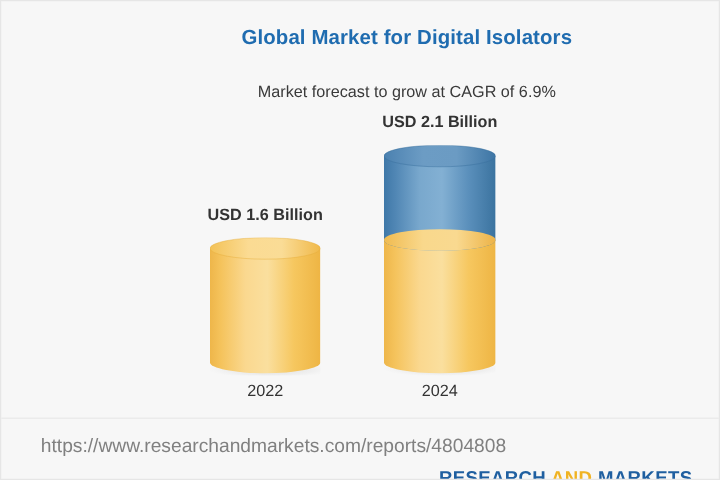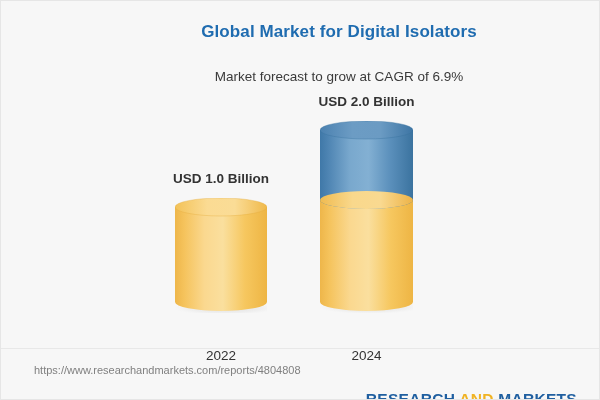--- a/index.html
+++ b/index.html
@@ -78,37 +78,36 @@
 
   .x-label {
     position: absolute;
     width: 200px;
     left: 50%;
     margin-left: -100px;
     text-align: center;
     font-size: 13.5px;
     color: #333333;
     top: 317px;
-    margin-top: 30px;
   }
 
   
   .footer-divider {
     position: absolute;
     left: 0;
     top: 347px;
     width: 600px;
     height: 1px;
     background: #e8e8e8;
   }
   .footer-url {
     position: absolute;
     left: 33px;
     top: 363px;
-    font-size: 11px;
+    font-size: 16px;
     color: #808080;
     white-space: nowrap;
   }
   .logo {
     position: absolute;
     right: 22px;
     top: 357px;
     text-align: right;
   }
   .logo-main {
@@ -138,21 +137,21 @@
 
   <div class="header">
     <div class="chart-title">Global Market for Digital Isolators</div>
     <div class="chart-subtitle">Market forecast to grow at CAGR of 6.9%</div>
   </div>
 
   <div class="plot">
 
     <div class="bar-group" style="left:174px; top:0; width:92px; height:348px;">
 
-      <div class="bar-value" style="top:170px;">USD 1.0 Billion</div>
+      <div class="bar-value" style="top:170px;">USD 1.6 Billion</div>
 
       <div class="cyl" style="left:0; top:197px; width:92px; height:113px;">
         <svg width="92" height="115" viewBox="0 0 92 115">
           <defs>
             <linearGradient id="yBody" x1="0" y1="0" x2="1" y2="0">
               <stop offset="0" stop-color="#eeb64a"></stop>
               <stop offset="0.10" stop-color="#f5c35c"></stop>
               <stop offset="0.32" stop-color="#fad88f"></stop>
               <stop offset="0.52" stop-color="#fadf9e"></stop>
               <stop offset="0.76" stop-color="#f6c75f"></stop>
@@ -175,21 +174,21 @@
           <ellipse cx="46" cy="9" rx="46" ry="9" fill="url(#yTop)"></ellipse>
           <ellipse cx="46" cy="9" rx="46" ry="9" fill="none" stroke="#e6ae3e" stroke-width="0.7" opacity="0.55"></ellipse>
         </svg>
       </div>
 
       <div class="x-label">2022</div>
     </div>
 
     <div class="bar-group" style="left:319px; top:0; width:93px; height:348px;">
 
-      <div class="bar-value" style="top:93px;">USD 2.0 Billion</div>
+      <div class="bar-value" style="top:93px;">USD 2.1 Billion</div>
 
       <div class="cyl" style="left:0; top:120px; width:93px; height:190px;">
         <svg width="93" height="192" viewBox="0 0 93 192">
           <defs>
             <linearGradient id="bBody" x1="0" y1="0" x2="1" y2="0">
               <stop offset="0" stop-color="#3f78a8"></stop>
               <stop offset="0.10" stop-color="#5086b4"></stop>
               <stop offset="0.32" stop-color="#79a8cd"></stop>
               <stop offset="0.52" stop-color="#83b0d3"></stop>
               <stop offset="0.76" stop-color="#5a8fbb"></stop>

